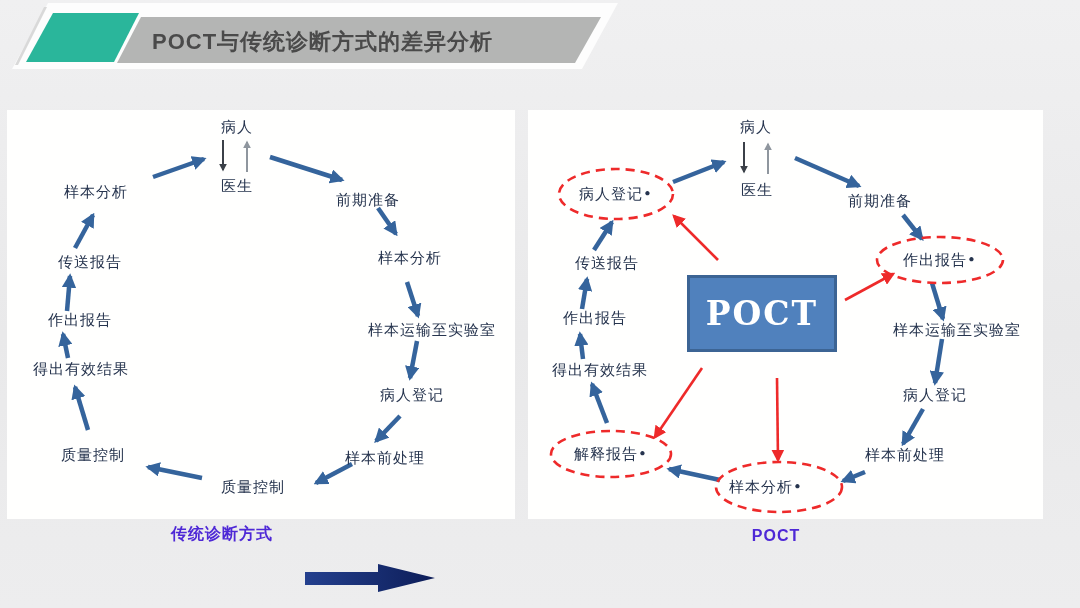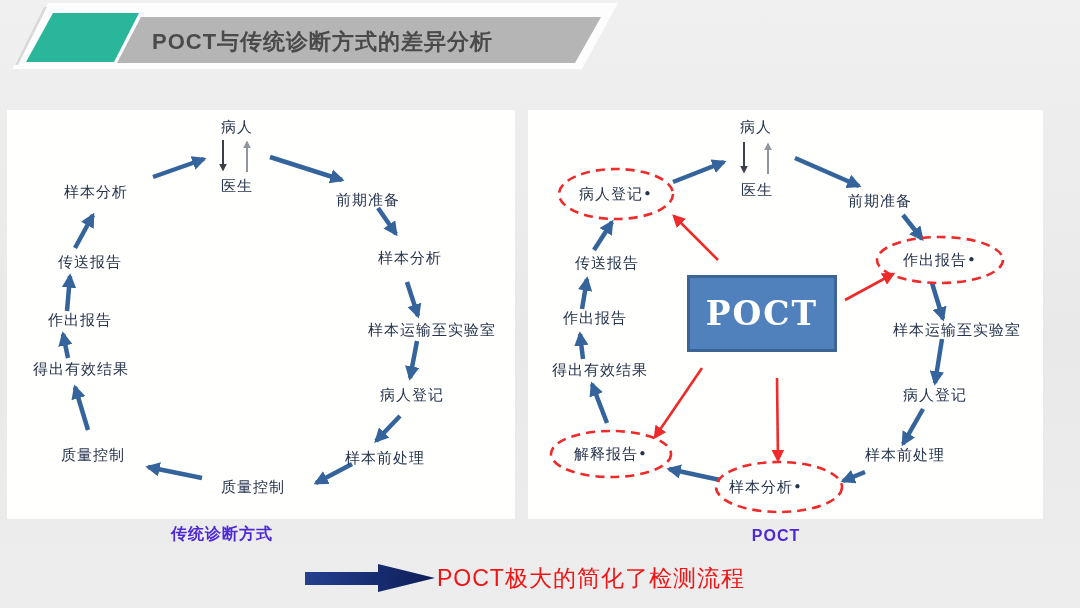--- a/index.html
+++ b/index.html
@@ -170,15 +170,14 @@
 
   <svg class="footer-arrow" width="145" height="40" viewBox="0 0 145 40">
     <defs>
       <linearGradient id="navgrad" x1="0" y1="0" x2="1" y2="0">
         <stop offset="0" stop-color="#24408e"></stop>
         <stop offset="1" stop-color="#0d1d58"></stop>
       </linearGradient>
     </defs>
     <path d="M5,14 L78,14 L78,6 L135,20 L78,34 L78,27 L5,27 z" fill="url(#navgrad)"></path>
   </svg>
-  <div class="footer-text">POCT极大的简化了检测流程</div>
 
 </div>
 
 </body></html>

